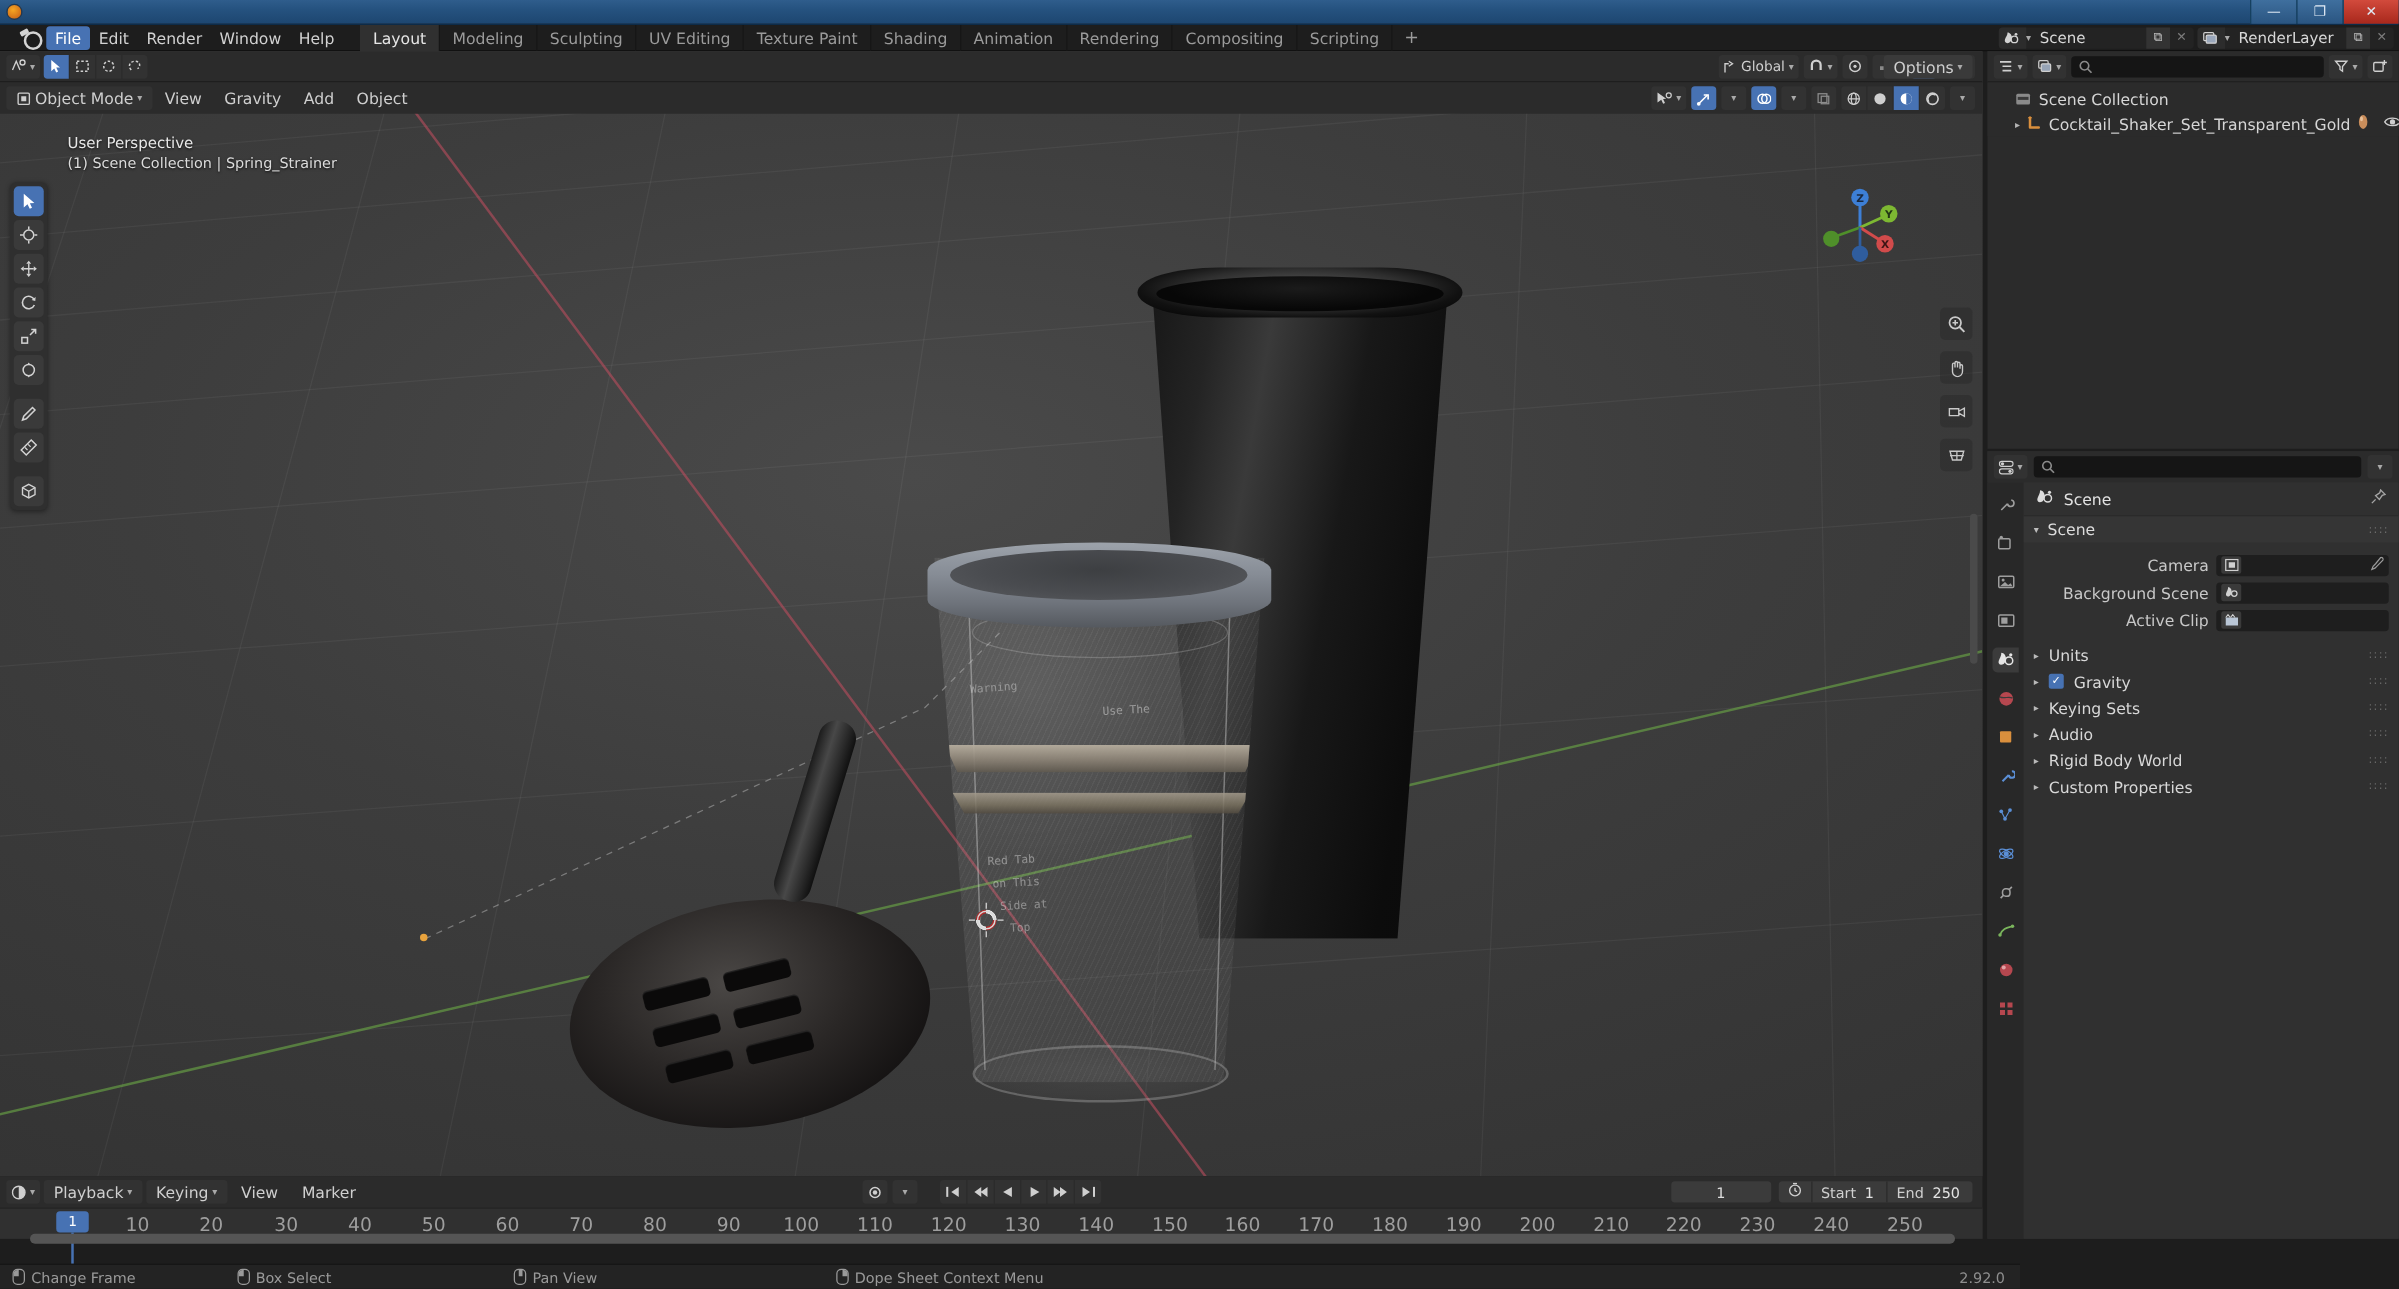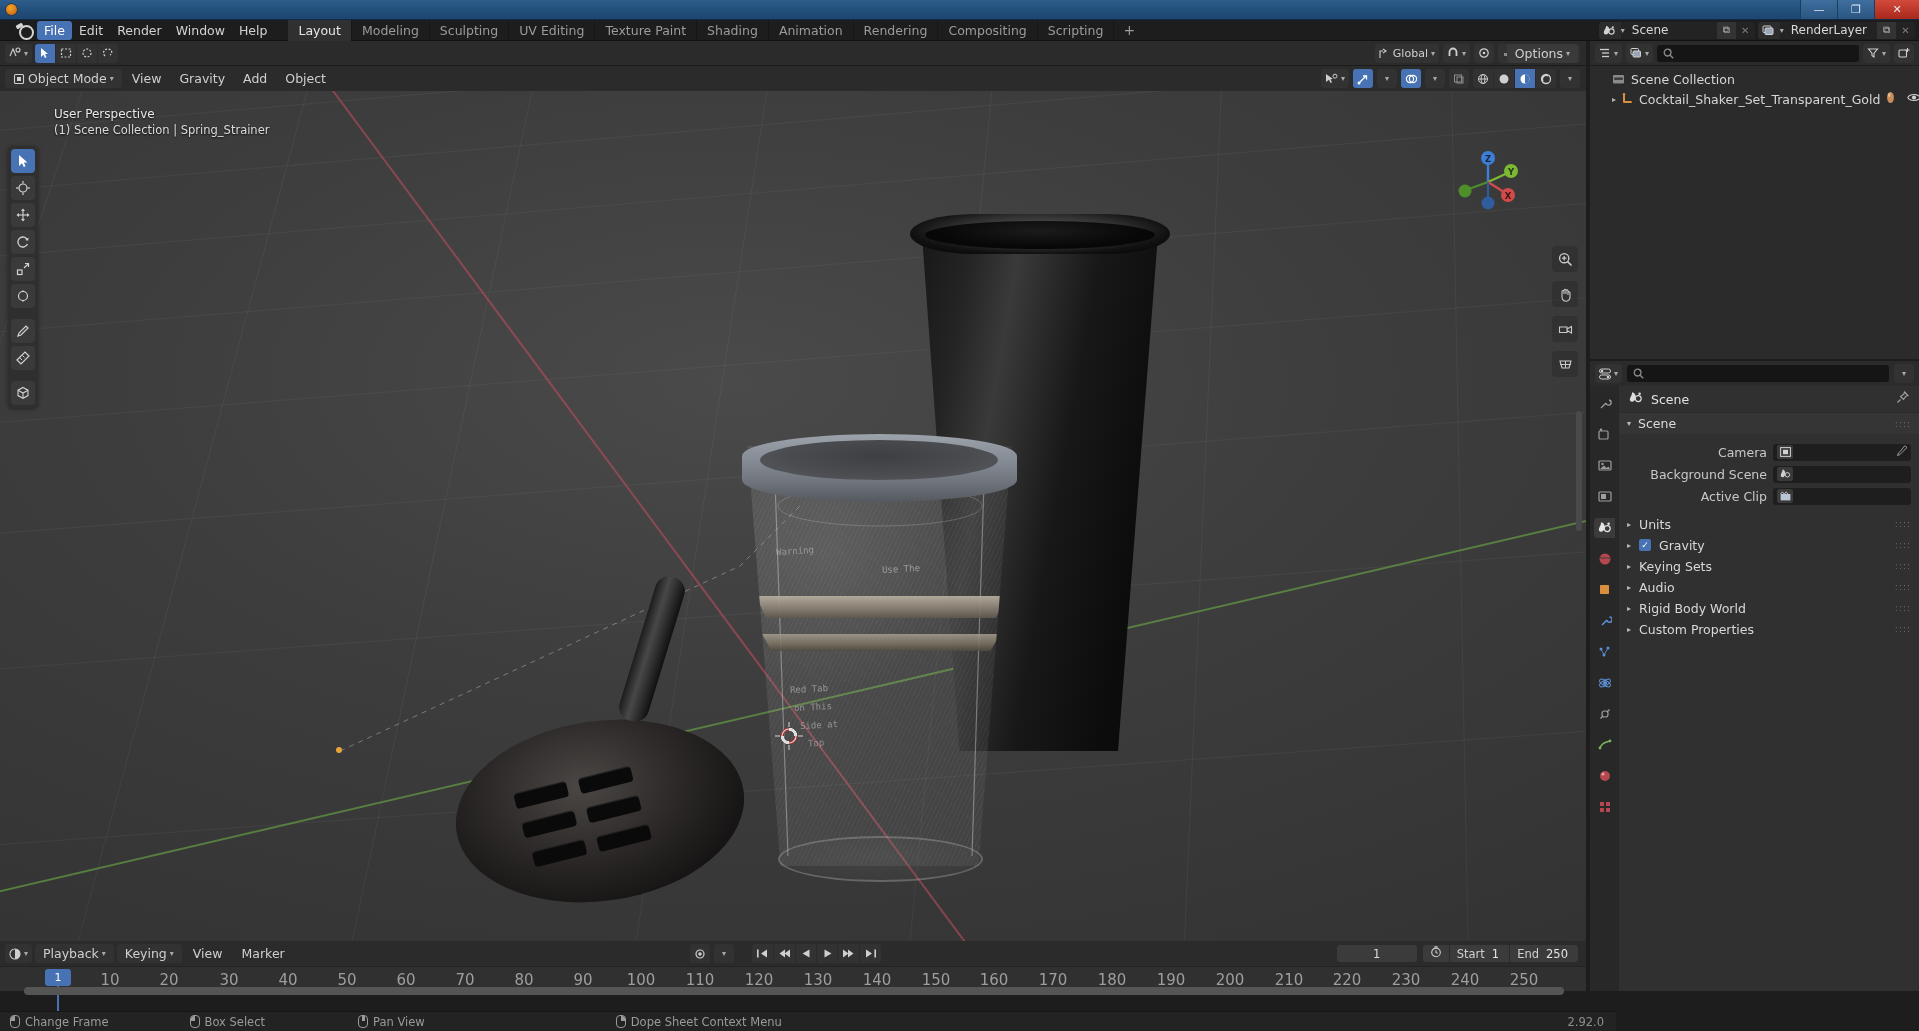--- a/index.html
+++ b/index.html
@@ -1130,21 +1130,21 @@
 
 <div id="status">
   <div class="sitem">
     <span class="mico l"></span>
     <span>Change Frame</span>
   </div>
   <div class="sitem" style="margin-left:55px;">
     <span class="mico l"></span>
     <span>Box Select</span>
   </div>
-  <div class="sitem" style="margin-left:67px;">
+  <div class="sitem" style="margin-left:120px;">
     <span class="mico m"></span>
     <span>Pan View</span>
   </div>
   <div class="sitem" style="margin-left:165px;">
     <span class="mico r"></span>
     <span>Dope Sheet Context Menu</span>
   </div>
   <div class="ver">2.92.0</div>
 </div>
 

